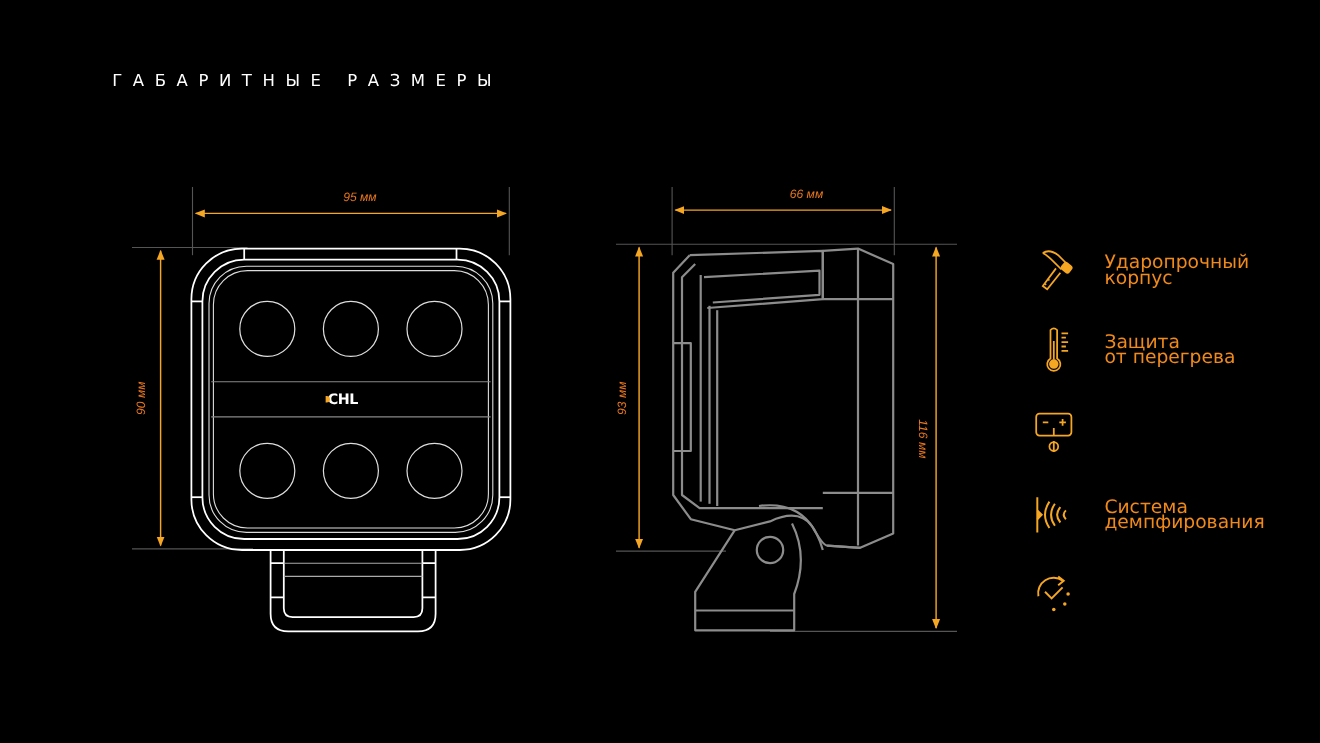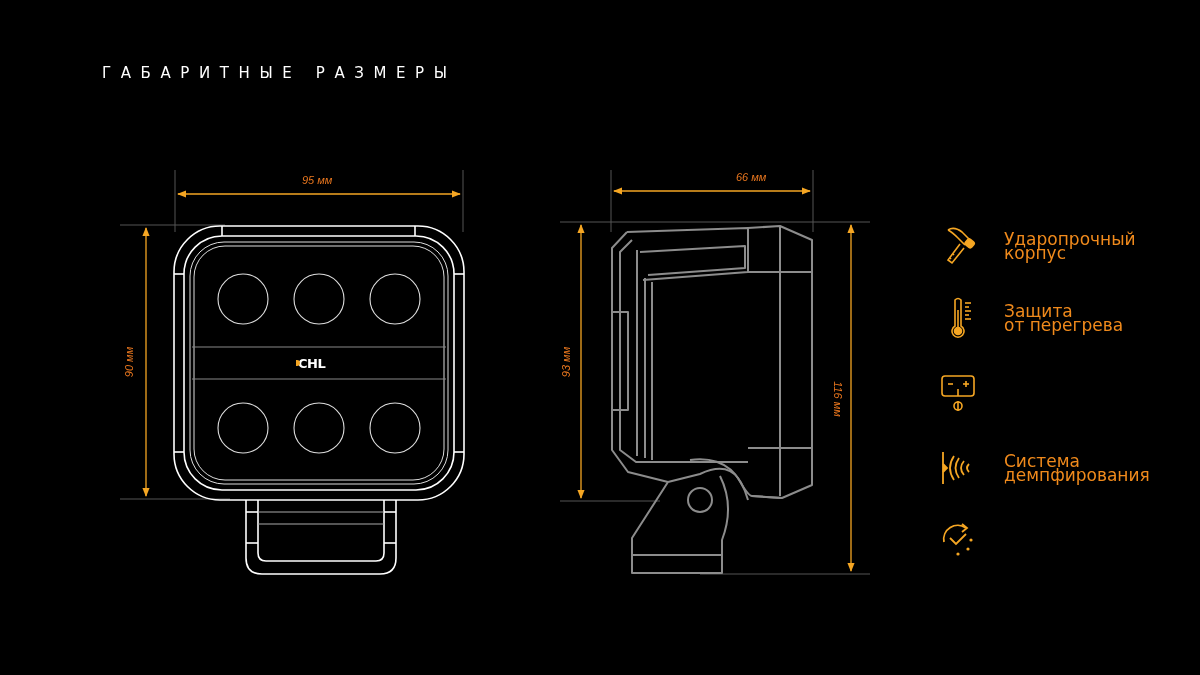--- a/index.html
+++ b/index.html
@@ -130,23 +130,23 @@
       <circle cx="700" cy="500" r="12"></circle>
     </g>
   </g>
 </svg>
 
 <div style="position:absolute;left:298px;top:356px;color:#fff;font-family:'DejaVu Sans',sans-serif;font-weight:bold;font-size:13px;letter-spacing:-0.5px;">
   <span style="position:absolute;left:-2px;top:4px;width:4px;height:6px;background:#f5a623;border-radius:0 3px 3px 0;"></span>
   <span>CHL</span>
 </div>
 
-<div class="dim-label" style="left:302px;top:174px;">95 мм</div>
+<div class="dim-label" style="left:312px;top:174px;">95 мм</div>
 <div class="dim-label rot-ccw" style="left:109px;top:356px;width:40px;text-align:center;">90 мм</div>
-<div class="dim-label" style="left:736px;top:171px;font-style:italic;">66 мм</div>
+<div class="dim-label" style="left:718px;top:171px;font-style:italic;">66 мм</div>
 <div class="dim-label rot-ccw" style="left:546px;top:356px;width:40px;text-align:center;">93 мм</div>
 <div class="dim-label rot-cw" style="left:815px;top:393px;width:46px;text-align:center;">116 мм</div>
 
 <div class="features">
   <div class="feature" style="top:0;">
     <svg class="ico" viewBox="0 0 44 44" fill="none" stroke="#f5a623" stroke-width="1.6">
       <path d="M10,6 Q16,2 24,8 L32,16"></path>
       <path d="M10,6 Q14,8 20,14 L27,21"></path>
       <rect x="28" y="16" width="8" height="7" rx="2" fill="#f5a623" transform="rotate(40 32 19)"></rect>
       <path d="M22,20 L10,36 L14,39 L26,24"></path>

